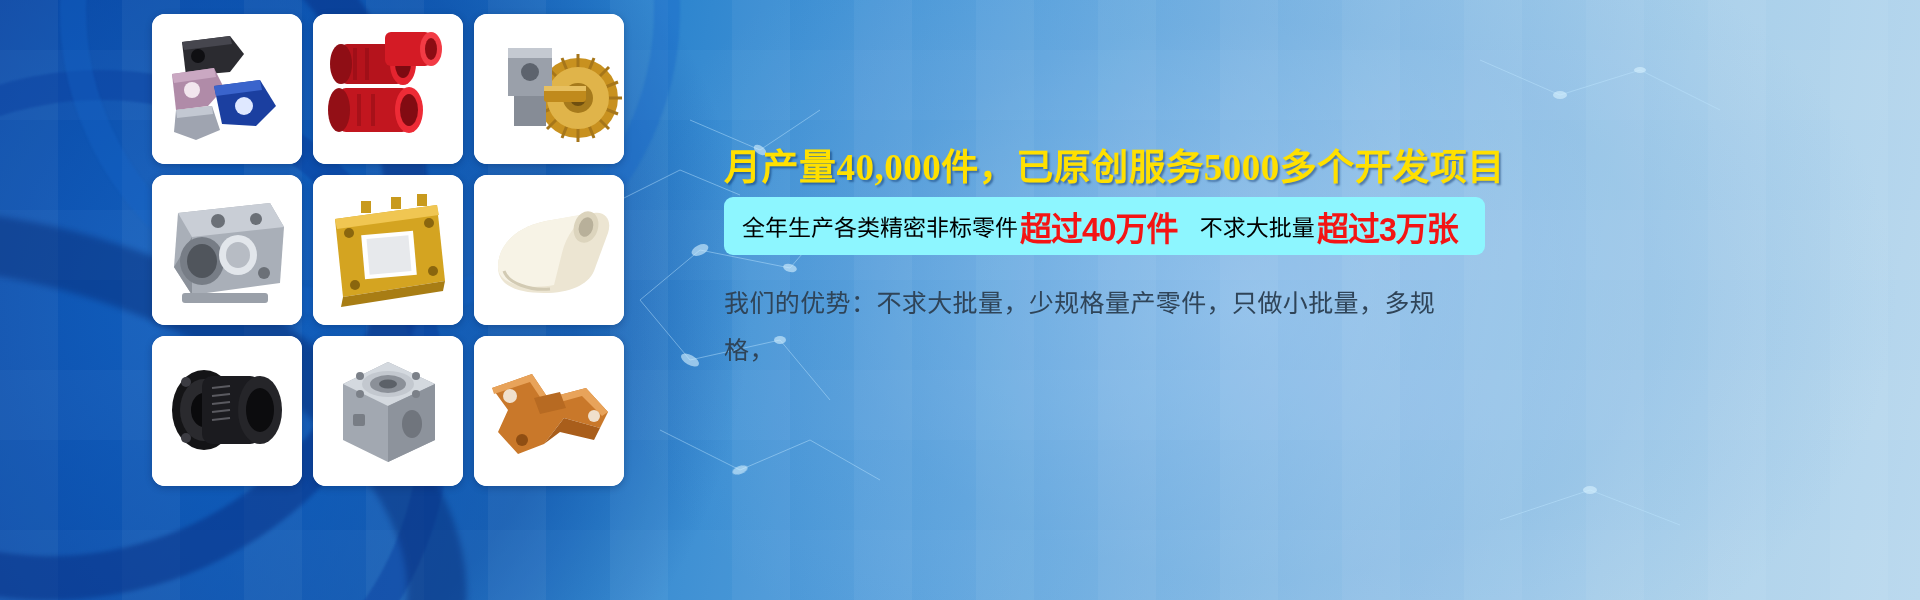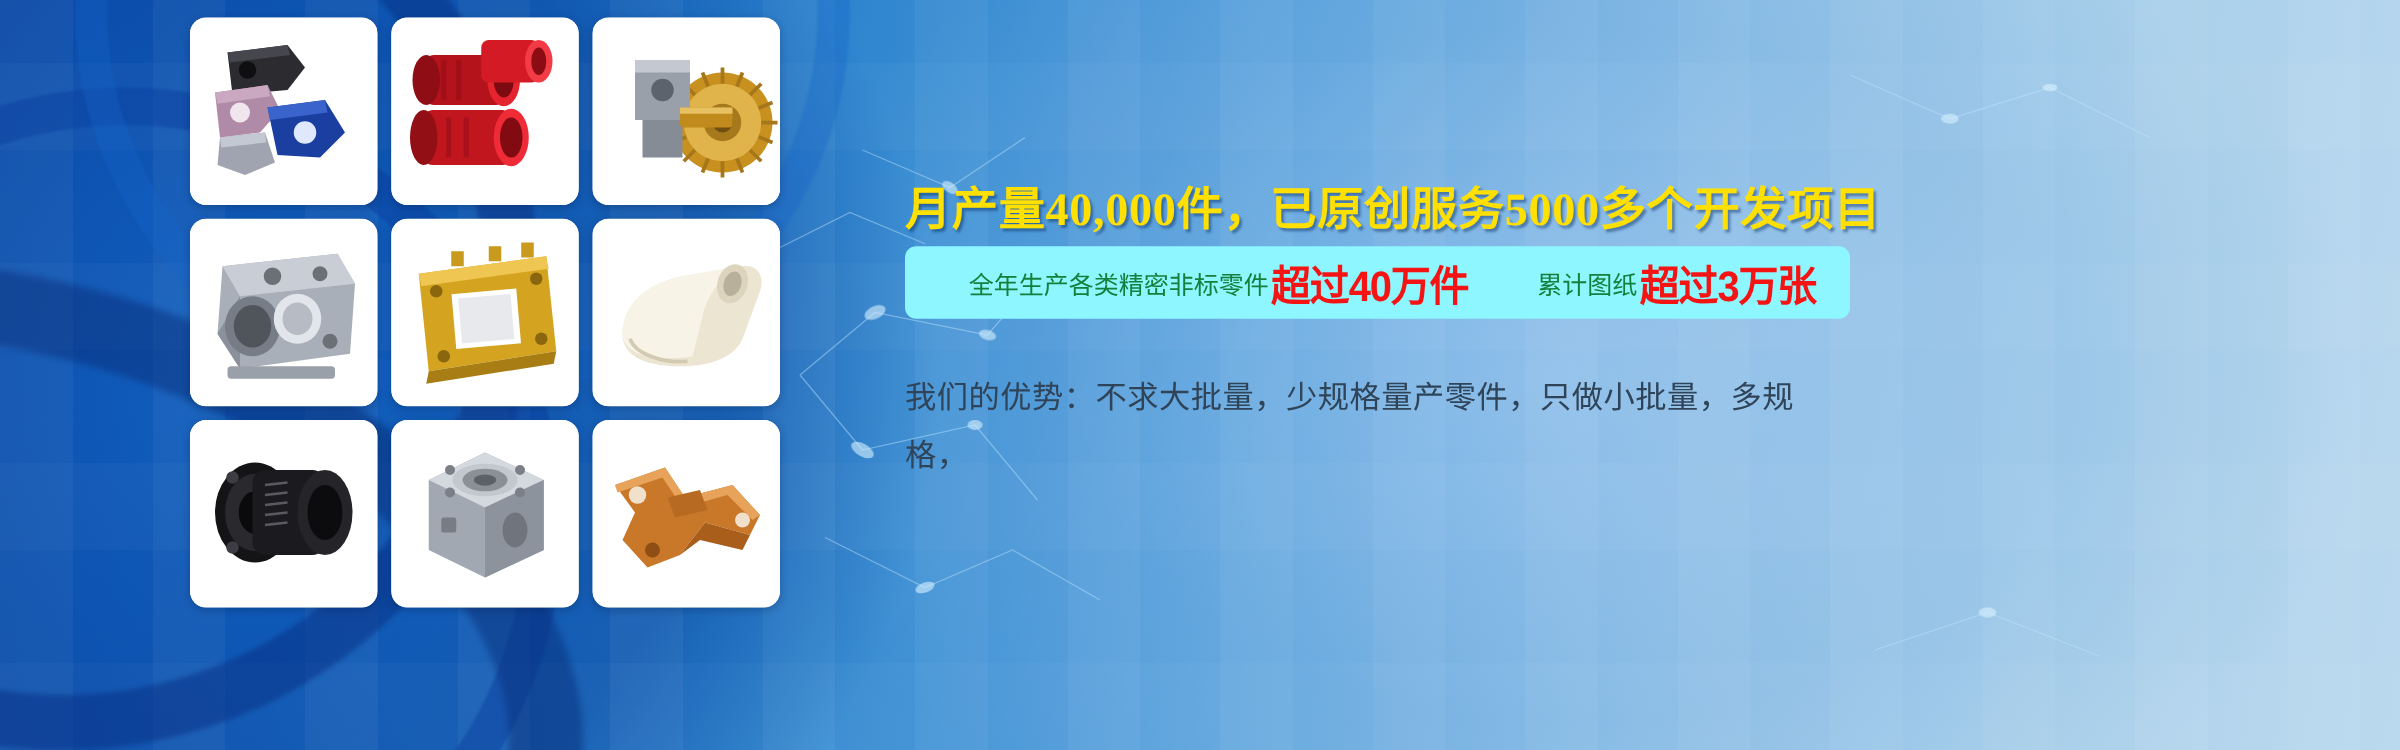--- a/index.html
+++ b/index.html
@@ -89,39 +89,38 @@
   .cyanbar {
     position:absolute; left:8px; top:197px;
     height:58px;
     padding:0 16px 0 18px;
     background:#8df6ff;
     border-radius:9px;
     display:flex; align-items:center;
     white-space:nowrap;
   }
   .cy-normal {
-    font-size:20px;
-    color:#15803d;
+    font-size:23px;
+    color:#000000;
     letter-spacing:0px;
-    margin-left:33px;
   }
   .cy-red {
     font-size:34px;
     font-weight:700;
     color:#f41414;
     letter-spacing:-1px;
     font-stretch:condensed;
     transform:scaleX(.94);
     transform-origin:left center;
     padding:0 2px;
   }
   .cy-gap { display:inline-block; width:10px; }
 
   .body-copy {
-    position:absolute; left:8px; top:295px;
+    position:absolute; left:8px; top:280px;
     width:730px;
     font-size:25px;
     line-height:47px;
     color:#2f4458;
     letter-spacing:.4px;
   }
 </style>
 </head>
 <body>
 
@@ -345,21 +344,21 @@
   </div>
 
   <div class="content">
 
     <div class="headline">月产量40,000件，已原创服务5000多个开发项目</div>
 
     <div class="cyanbar">
       <span class="cy-normal">全年生产各类精密非标零件</span>
       <span class="cy-red">超过40万件</span>
       <span class="cy-gap"></span>
-      <span class="cy-normal">累计图纸</span>
+      <span class="cy-normal">不求大批量</span>
       <span class="cy-red">超过3万张</span>
     </div>
 
     <div class="body-copy">
       <div>我们的优势：不求大批量，少规格量产零件，只做小批量，多规格，</div>
     </div>
 
   </div>
 </div>
 

